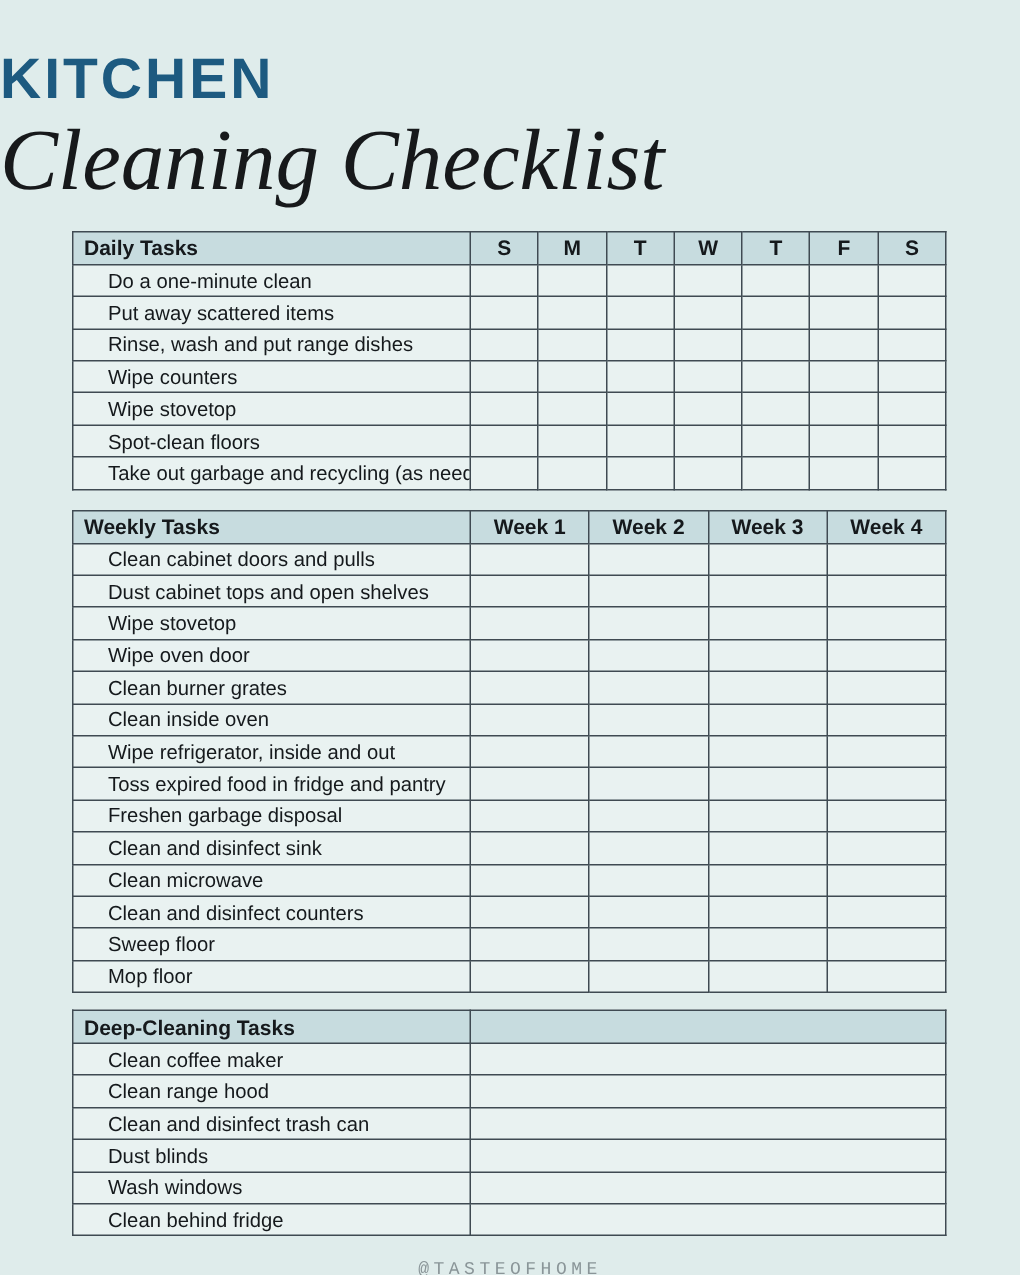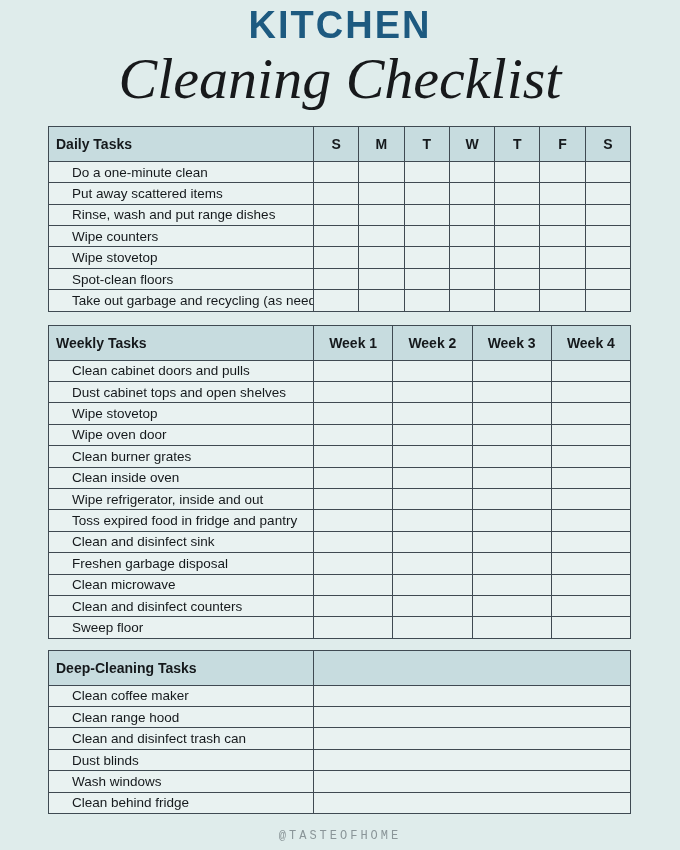--- a/index.html
+++ b/index.html
@@ -6,21 +6,21 @@
   html, body { width: 680px; height: 850px; }
   body {
     background: #dfeceb;
     font-family: "Liberation Sans", sans-serif;
     color: #15191c;
     overflow: hidden;
   }
   .page { width: 680px; height: 850px; position: relative; }
 
   
-  header { text-align: center; padding-top: 6px; }
+  header { padding-top: 34px; }
   .title-main {
     font-family: "Liberation Sans", sans-serif;
     font-weight: bold;
     font-size: 38px;
     letter-spacing: 2px;
     color: #1d5a80;
     line-height: 1.0;
   }
   .title-sub {
     font-family: "Liberation Serif", serif;
@@ -36,21 +36,21 @@
   main { margin: 16px 0 0 48px; width: 582px; }
   table {
     width: 582px;
     table-layout: fixed;
     border-collapse: collapse;
     background: #e9f2f1;
   }
   th, td { border: 1.5px solid #3f4a52; }
   thead th {
     background: #c7dcdf;
-    height: 35px;
+    height: 22px;
     font-size: 14px;
     font-weight: bold;
     text-align: center;
     color: #15191c;
   }
   thead th.title-cell { text-align: left; padding-left: 7px; }
   tbody td { height: 21.4px; background: #e9f2f1; }
   tbody td.task {
     font-size: 13.5px;
     padding-left: 23px;
@@ -250,49 +250,56 @@
             <td></td>
           </tr>
           <tr>
             <td class="task">Toss expired food in fridge and pantry</td>
             <td></td>
             <td></td>
             <td></td>
             <td></td>
           </tr>
           <tr>
+            <td class="task">Freshen garbage disposal</td>
+            <td></td>
+            <td></td>
+            <td></td>
+            <td></td>
+          </tr>
+          <tr>
             <td class="task">Clean and disinfect sink</td>
             <td></td>
             <td></td>
             <td></td>
             <td></td>
           </tr>
           <tr>
-            <td class="task">Freshen garbage disposal</td>
-            <td></td>
-            <td></td>
-            <td></td>
-            <td></td>
-          </tr>
-          <tr>
             <td class="task">Clean microwave</td>
             <td></td>
             <td></td>
             <td></td>
             <td></td>
           </tr>
           <tr>
             <td class="task">Clean and disinfect counters</td>
             <td></td>
             <td></td>
             <td></td>
             <td></td>
           </tr>
           <tr>
             <td class="task">Sweep floor</td>
+            <td></td>
+            <td></td>
+            <td></td>
+            <td></td>
+          </tr>
+          <tr>
+            <td class="task">Mop floor</td>
             <td></td>
             <td></td>
             <td></td>
             <td></td>
           </tr>
         </tbody>
       </table>
     <table class="t-deep">
         <colgroup>
           <col class="col-task">

